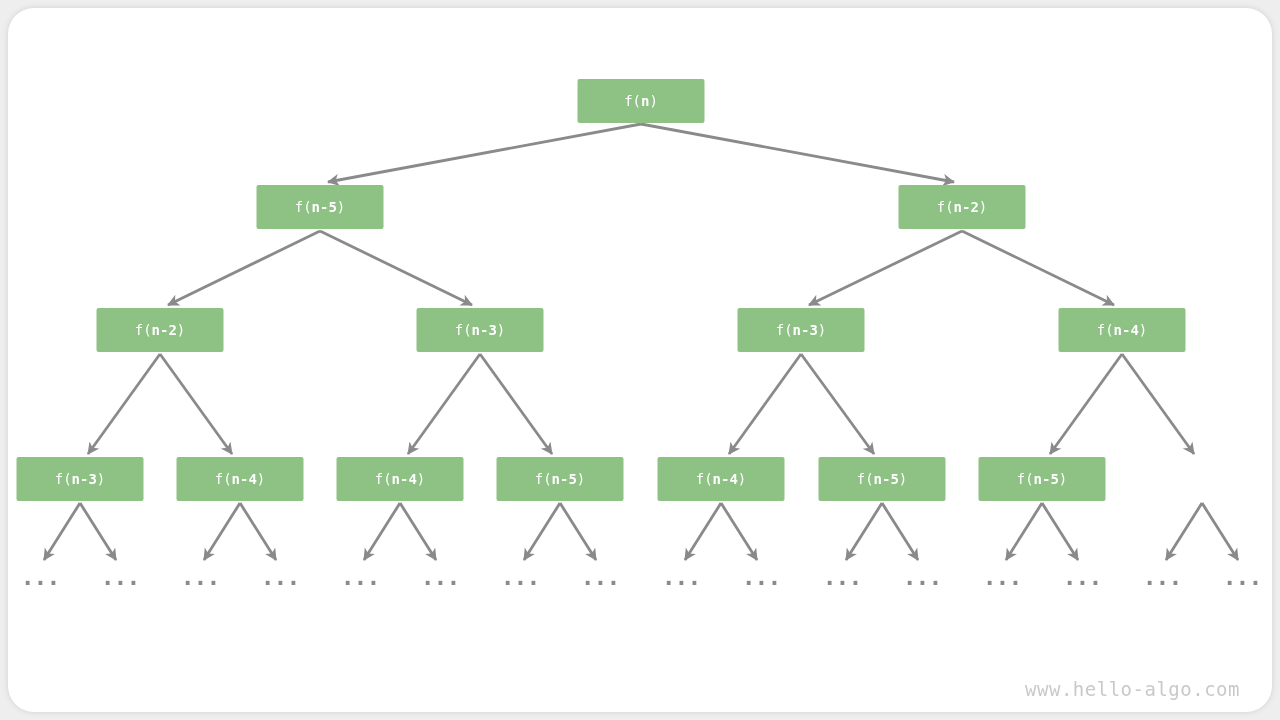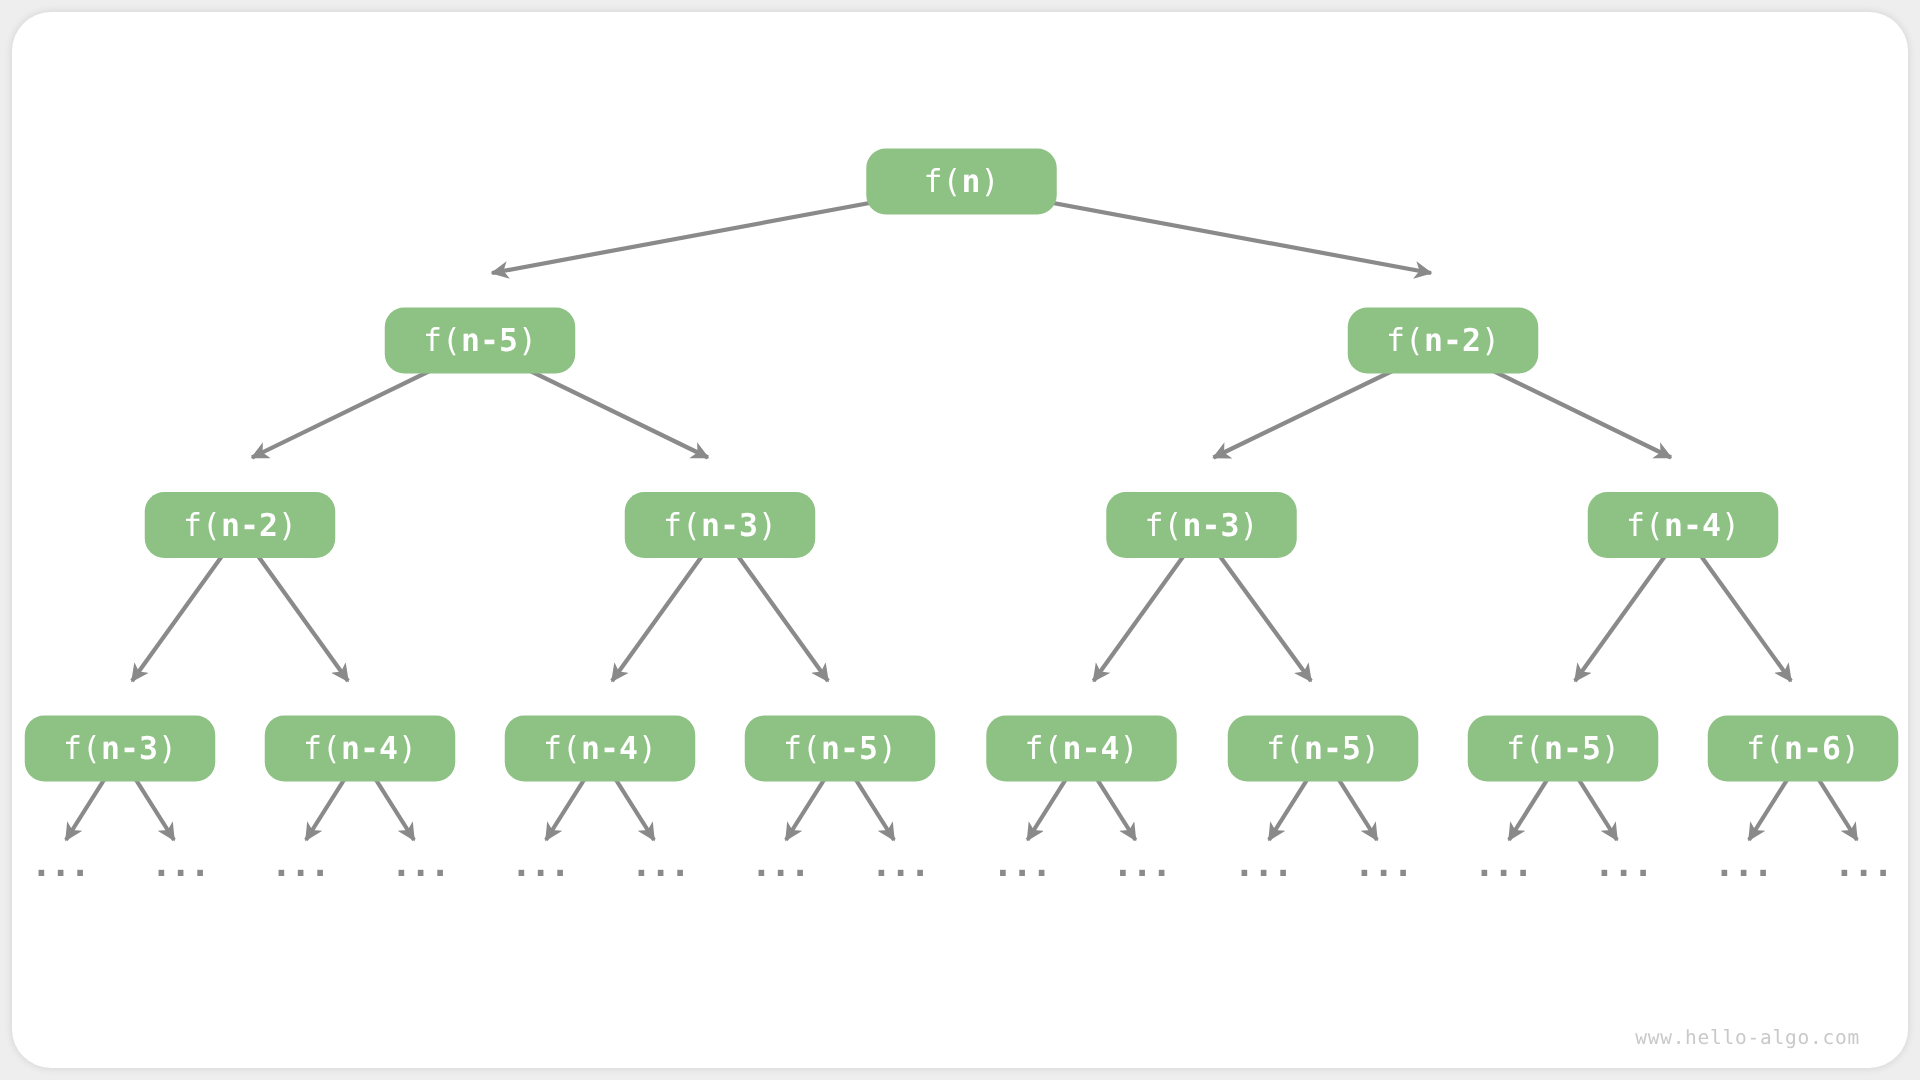--- a/index.html
+++ b/index.html
@@ -25,44 +25,43 @@
   .edge {
     stroke: var(--arrow, #8a8a8a);
     stroke-width: 2.8;
   }
   .arrowhead { fill: var(--arrow, #8a8a8a); }
   .node {
     position: absolute;
     transform: translateX(-50%);
     width: 127px;
     height: 44px;
-    border-radius: 13px;
+    border-radius: 2px;
     background: var(--node-fill, #8ec184);
     color: var(--node-text, #ffffff);
-    font-size: 21px;
+    font-size: 14px;
     line-height: 44px;
     text-align: center;
     white-space: nowrap;
-    margin-top: 20px;
   }
   .node b { font-weight: bold; }
   .leaf {
     position: absolute;
     transform: translateX(-50%);
     top: 564px;
     color: var(--ellipsis-color, #8a8a8a);
     font-size: 23px;
     font-weight: bold;
     letter-spacing: -1px;
   }
   .watermark {
     position: absolute;
     right: 40px;
     bottom: 20px;
-    font-size: 13px;
+    font-size: 19px;
     letter-spacing: 0.5px;
     color: var(--watermark, #c9c9c9);
   }
 </style>
 </head>
 <body>
 
 <div class="stage">
   <div class="card"></div>
 
@@ -118,21 +117,20 @@
   <div class="node" style="left:801px; top:308px"><span>f(</span><b>n-3</b><span>)</span></div>
   <div class="node" style="left:1122px; top:308px"><span>f(</span><b>n-4</b><span>)</span></div>
 
   <div class="node" style="left:80px; top:457px"><span>f(</span><b>n-3</b><span>)</span></div>
   <div class="node" style="left:240px; top:457px"><span>f(</span><b>n-4</b><span>)</span></div>
   <div class="node" style="left:400px; top:457px"><span>f(</span><b>n-4</b><span>)</span></div>
   <div class="node" style="left:560px; top:457px"><span>f(</span><b>n-5</b><span>)</span></div>
   <div class="node" style="left:721px; top:457px"><span>f(</span><b>n-4</b><span>)</span></div>
   <div class="node" style="left:882px; top:457px"><span>f(</span><b>n-5</b><span>)</span></div>
   <div class="node" style="left:1042px; top:457px"><span>f(</span><b>n-5</b><span>)</span></div>
-  <div class="node" style="left:1202px; top:457px"><span>f(</span><b>n-6</b><span>)</span></div>
 
   <span class="leaf" style="left:40px">...</span>
   <span class="leaf" style="left:120px">...</span>
   <span class="leaf" style="left:200px">...</span>
   <span class="leaf" style="left:280px">...</span>
   <span class="leaf" style="left:360px">...</span>
   <span class="leaf" style="left:440px">...</span>
   <span class="leaf" style="left:520px">...</span>
   <span class="leaf" style="left:600px">...</span>
   <span class="leaf" style="left:681px">...</span>

